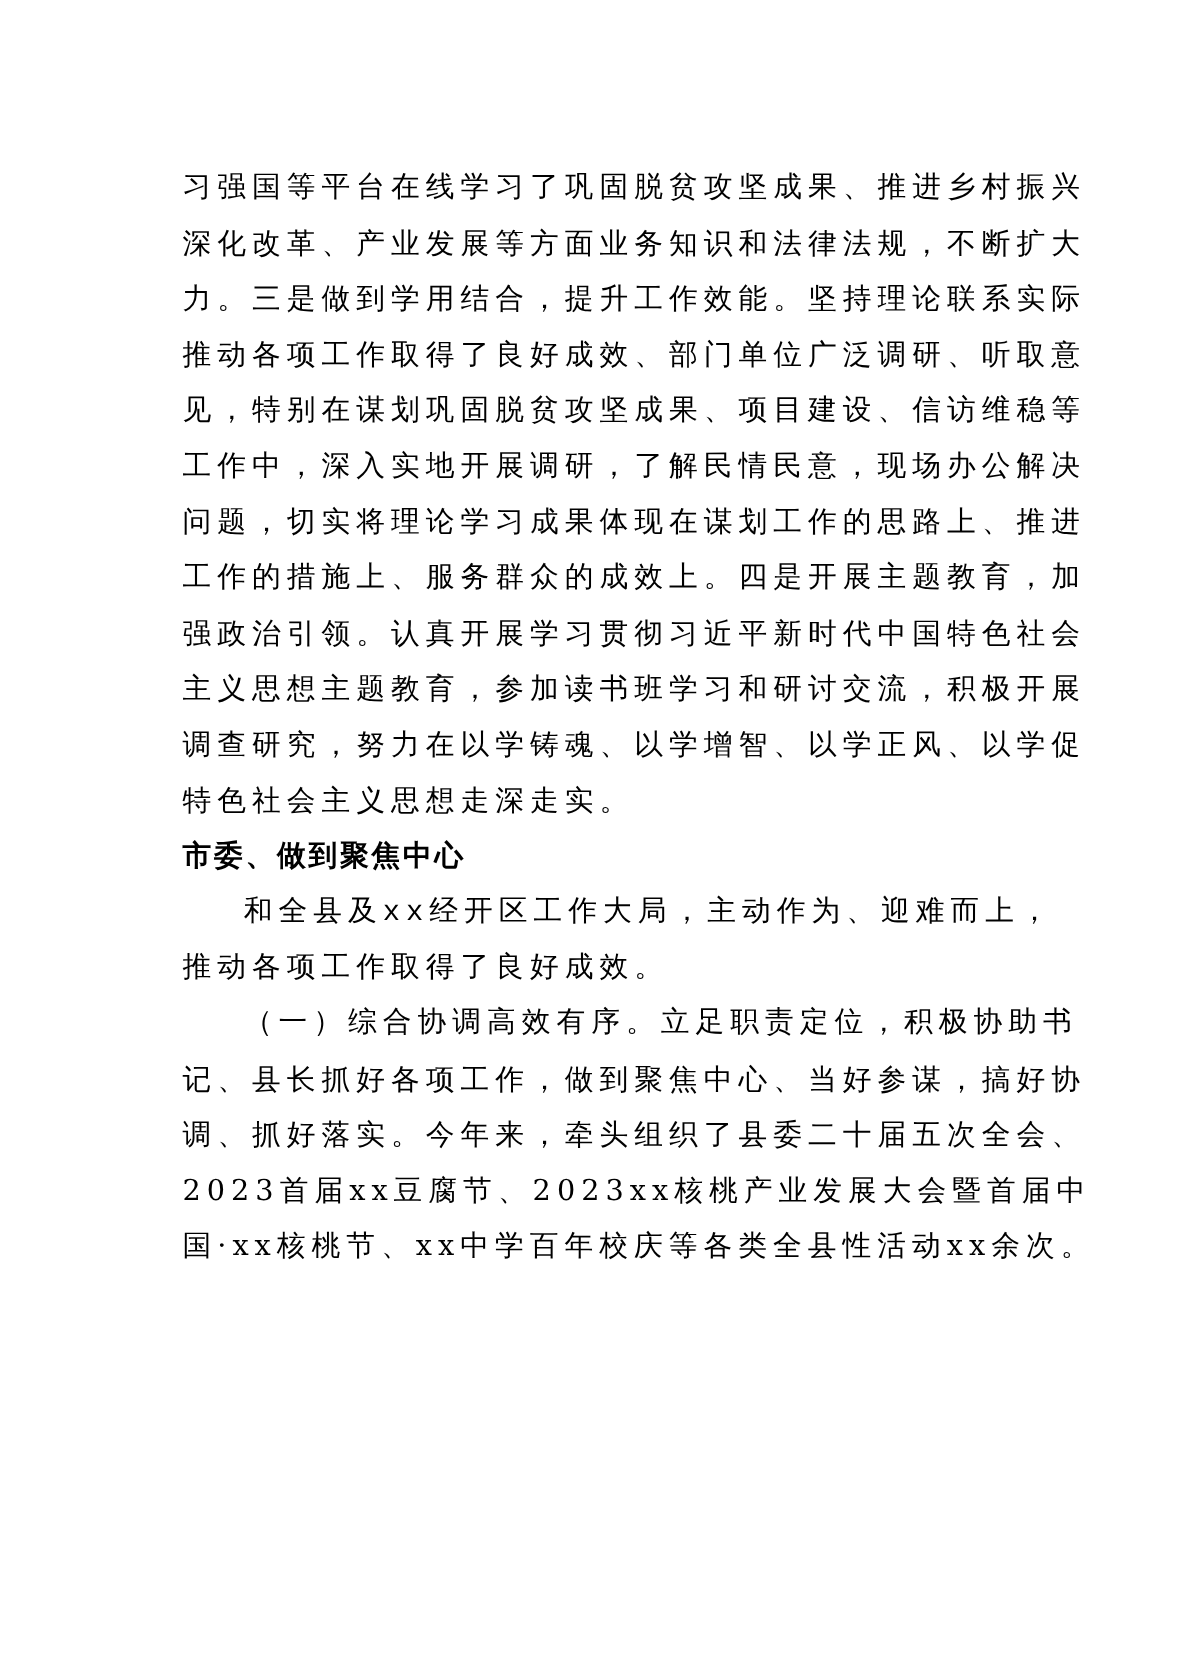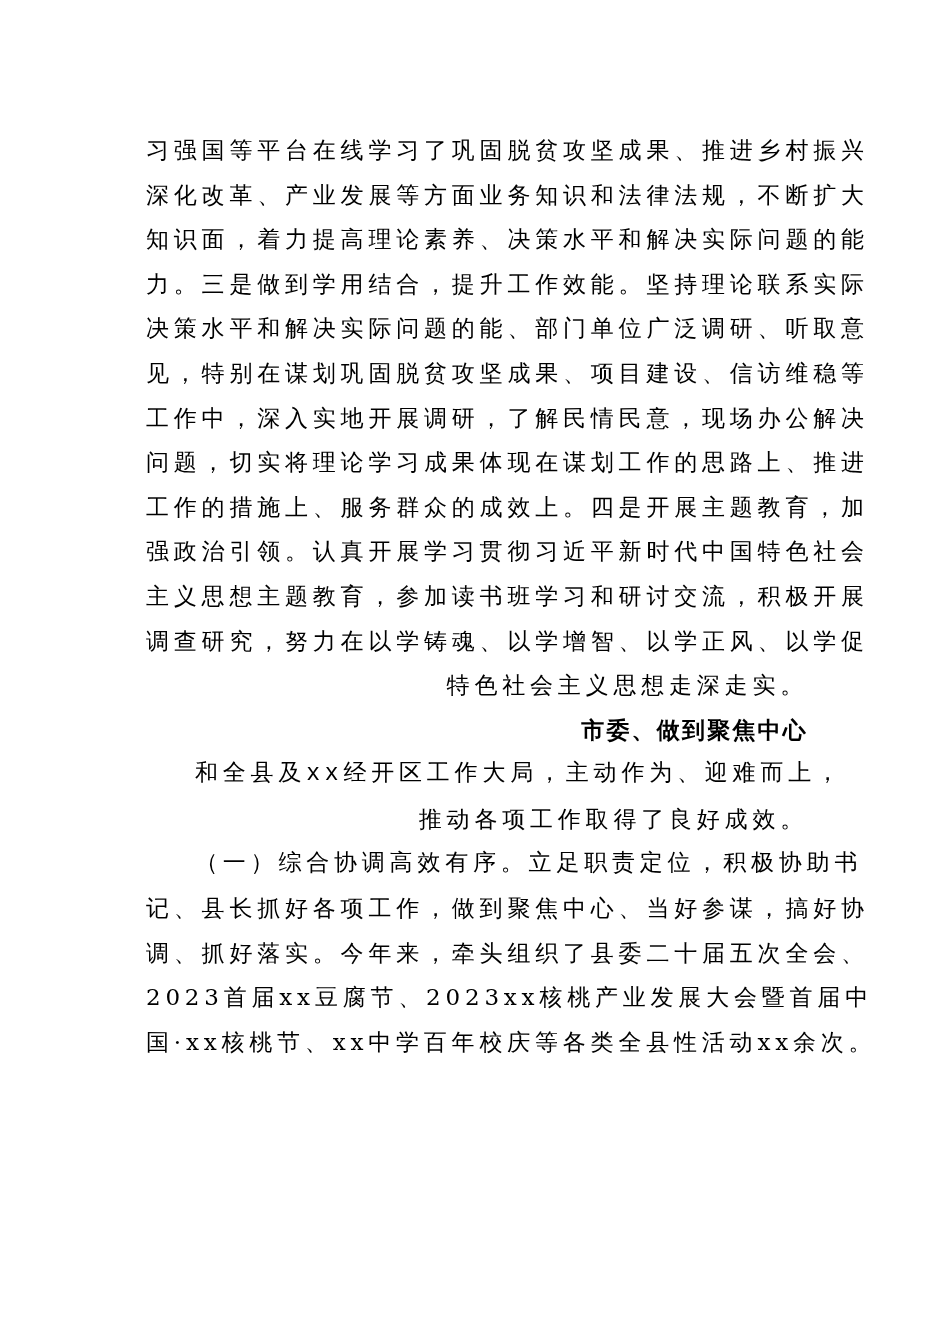--- a/index.html
+++ b/index.html
@@ -7,40 +7,38 @@
   .page {
     position: absolute;
     left: 146px;
     top: 128px;
     width: 662px;
     color: #000000;
     font-family: "DejaVu Serif", "Liberation Serif", serif;
     font-size: 23px;
     line-height: 44.6px;
     letter-spacing: 4.8px;
-    text-align: right;
   }
   .line { display: block; white-space: nowrap; height: 44.6px; }
   .indent { padding-left: 49px; font-family: Liberation Mono, monospace; }
   .heading {
     font-family: "DejaVu Sans", "Liberation Sans", sans-serif;
     font-weight: bold;
     letter-spacing: 2.2px;
   }
 </style>
 </head>
 <body>
 
 <div class="page">
   <div>
     <span class="line">习强国等平台在线学习了巩固脱贫攻坚成果、推进乡村振兴</span>
     <span class="line">深化改革、产业发展等方面业务知识和法律法规，不断扩大</span>
-    <span class="line">知识面，着力提高理论素养、决策水平和解决实际问题的能</span>
     <span class="line">力。三是做到学用结合，提升工作效能。坚持理论联系实际</span>
-    <span class="line">决策水平和解决实际问题的能、部门单位广泛调研、听取意</span>
+    <span class="line">推动各项工作取得了良好成效、部门单位广泛调研、听取意</span>
     <span class="line">见，特别在谋划巩固脱贫攻坚成果、项目建设、信访维稳等</span>
     <span class="line">工作中，深入实地开展调研，了解民情民意，现场办公解决</span>
     <span class="line">问题，切实将理论学习成果体现在谋划工作的思路上、推进</span>
     <span class="line">工作的措施上、服务群众的成效上。四是开展主题教育，加</span>
     <span class="line">强政治引领。认真开展学习贯彻习近平新时代中国特色社会</span>
     <span class="line">主义思想主题教育，参加读书班学习和研讨交流，积极开展</span>
     <span class="line">调查研究，努力在以学铸魂、以学增智、以学正风、以学促</span>
     <span class="line">特色社会主义思想走深走实。</span>
   </div>
 

